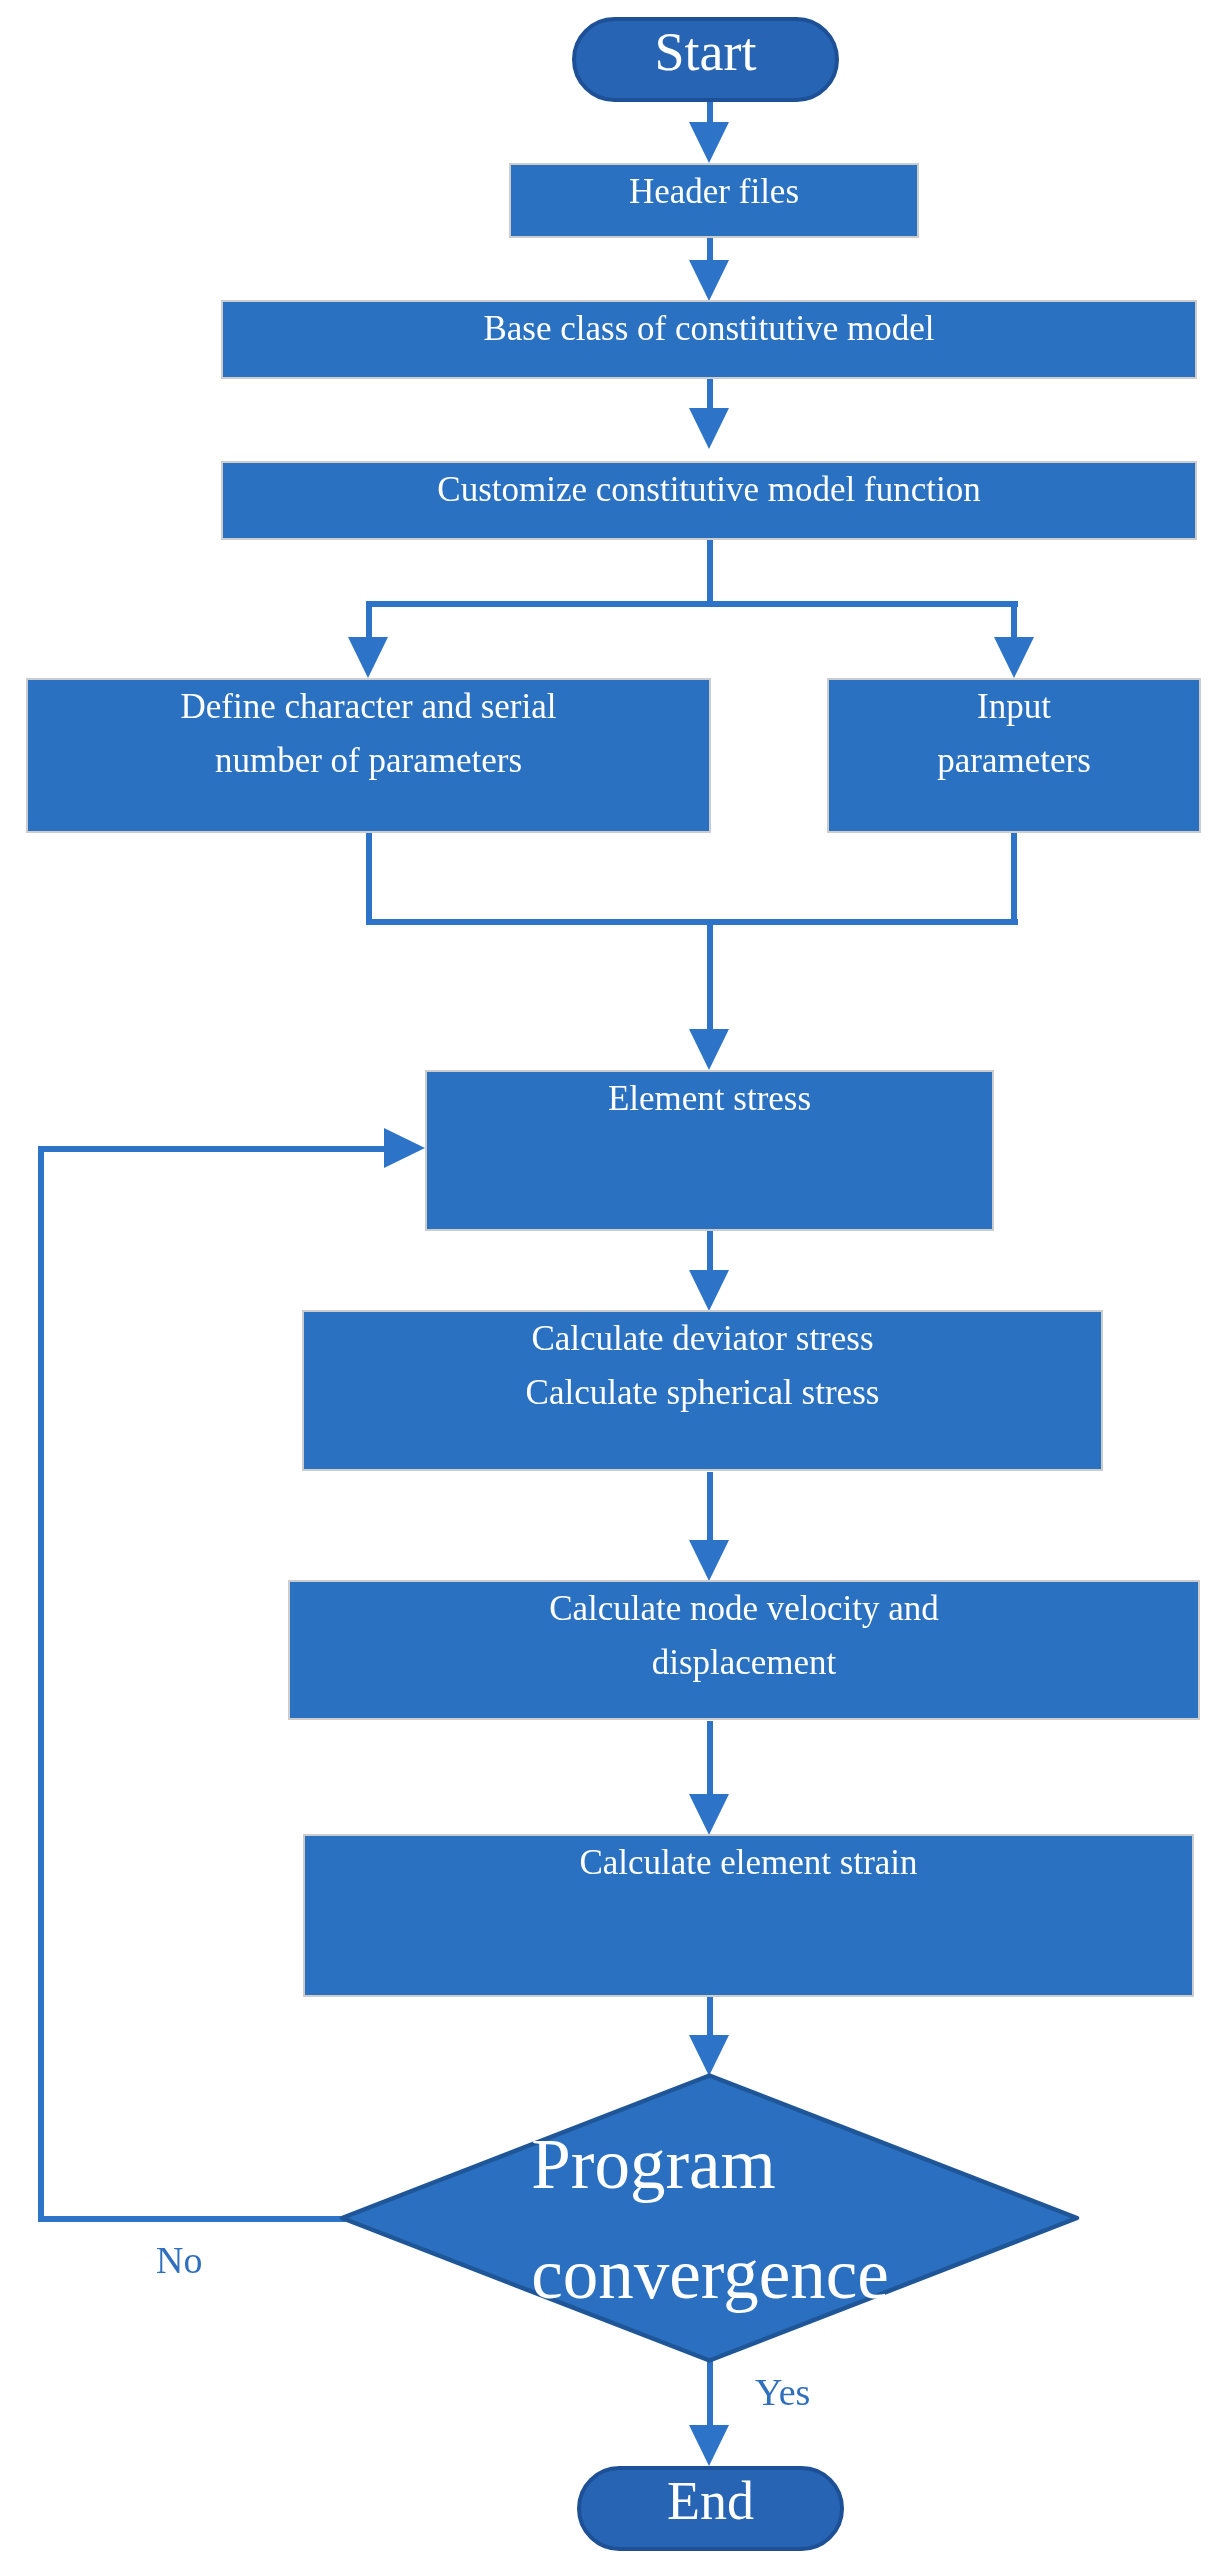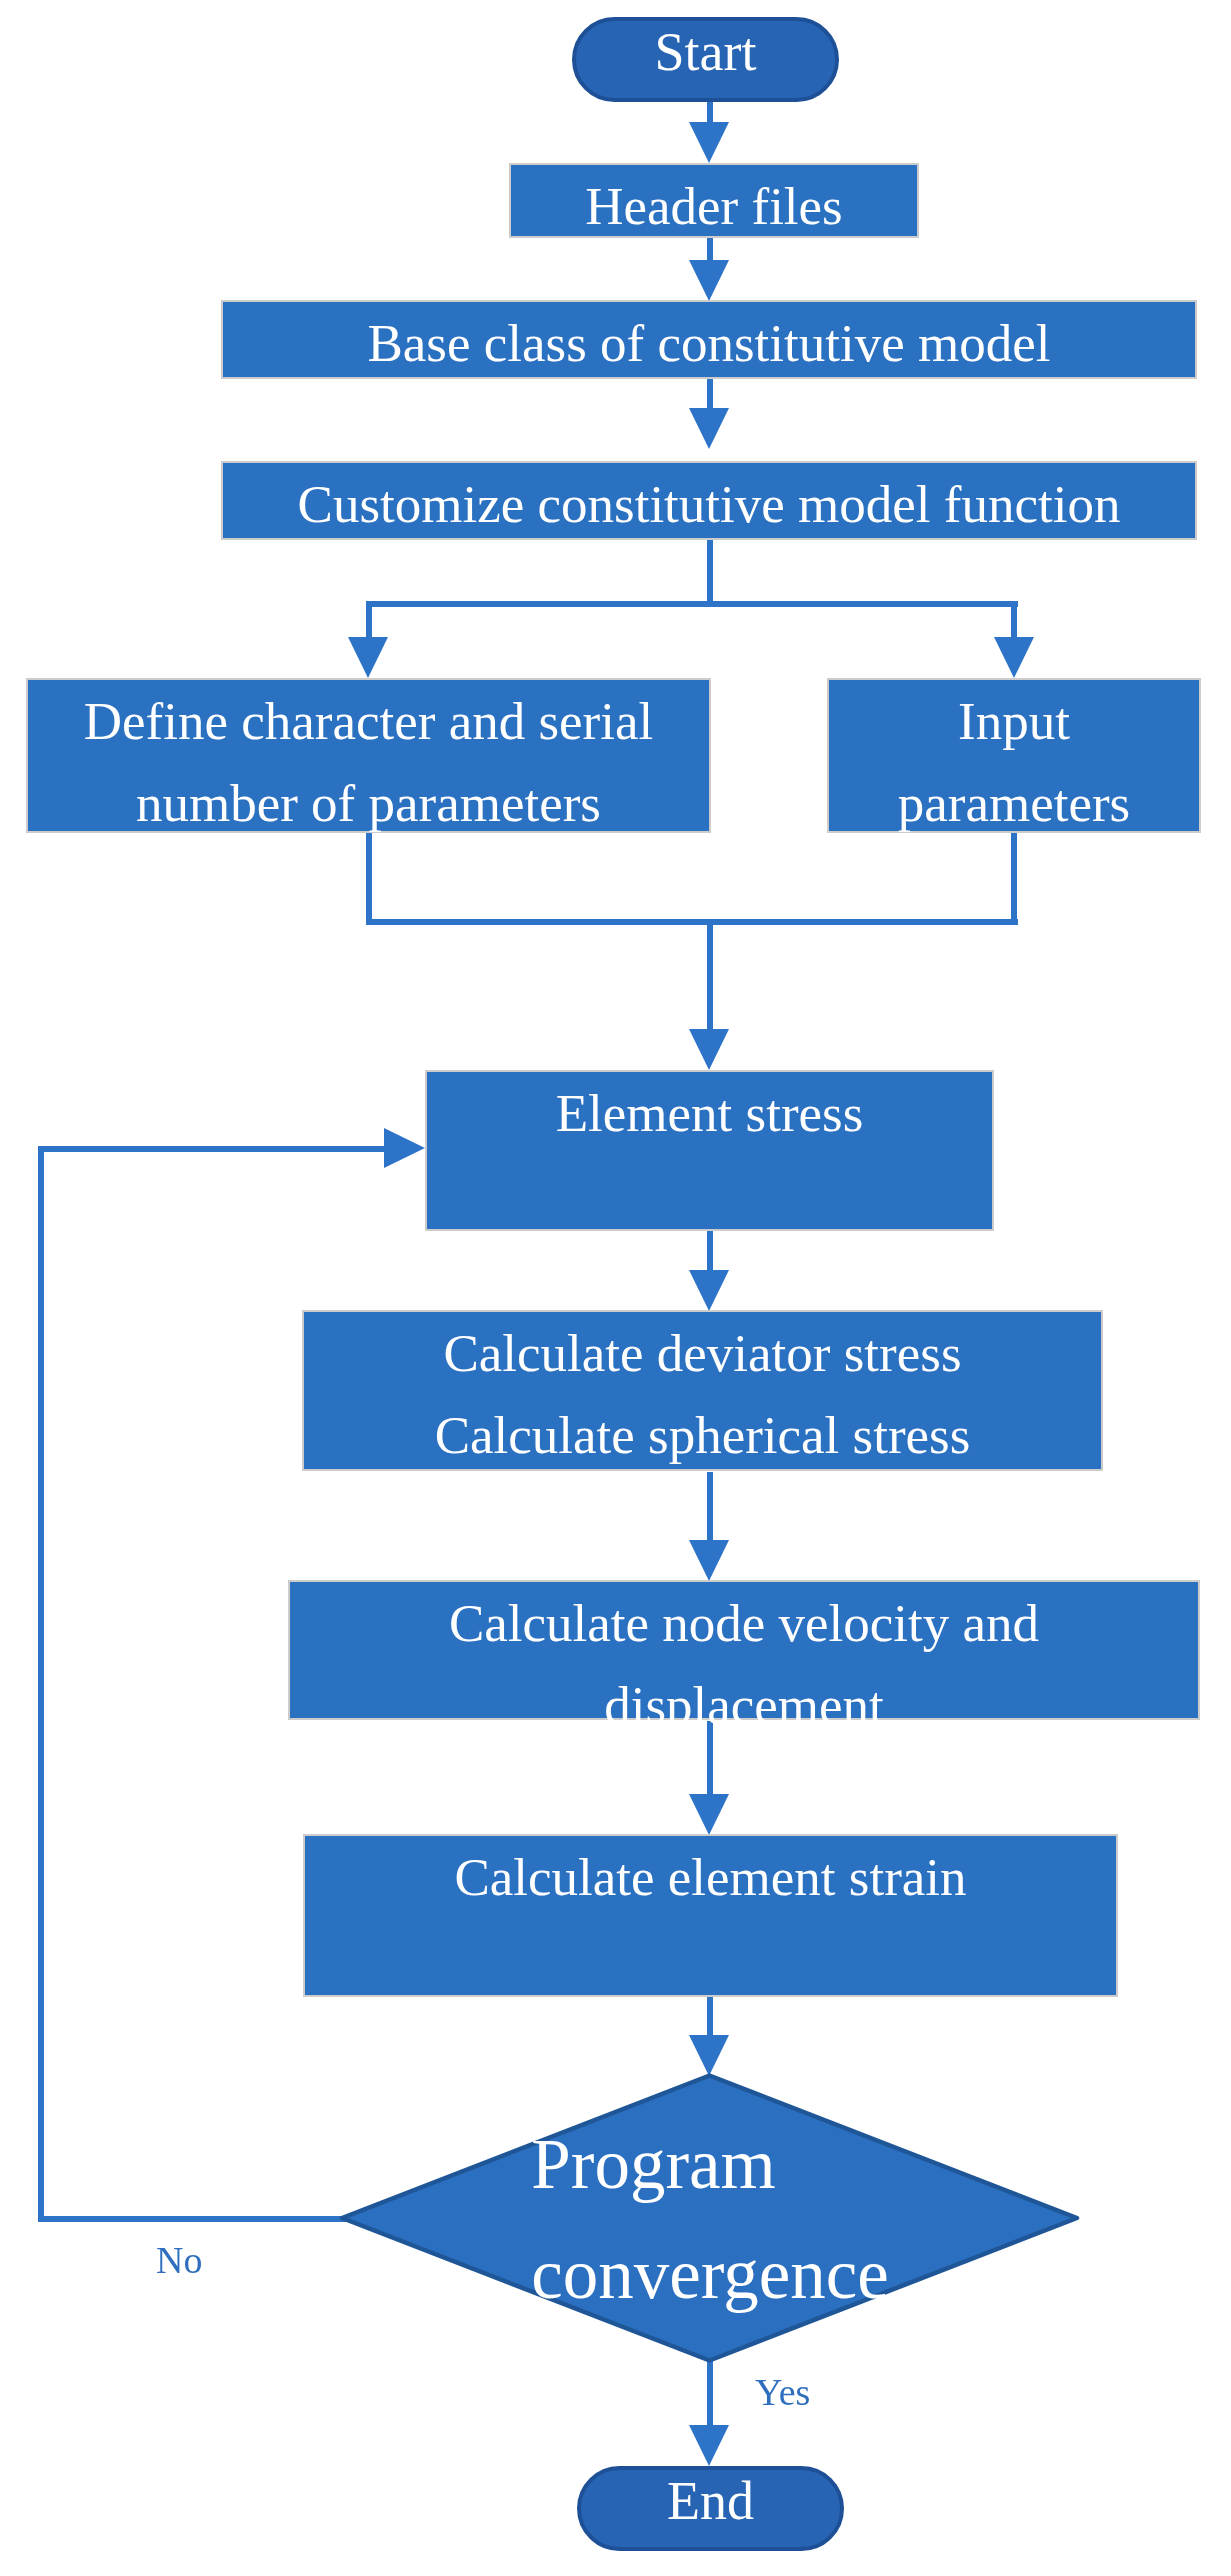--- a/index.html
+++ b/index.html
@@ -25,21 +25,21 @@
   }
   .node{
     position:absolute;
     display:flex;align-items:flex-start;justify-content:center;
     text-align:center;
     color:var(--text-color);
   }
   .process{
     background:var(--process-fill);
     border:2.3px solid var(--process-border);
-    font-size:53px;
+    font-size:35px;
   }
   .process .node-label{white-space:pre-line;line-height:1.55}
   .terminal{
     background:var(--terminal-fill);
     border:4.5px solid var(--terminal-border);
     border-radius:45px;
     font-size:54px;
   }
   .decision-label{
     position:absolute;
@@ -157,21 +157,21 @@
   <div class="node process" style="left:302px;top:1310px;width:801px;height:161px">
     <span class="node-label">Calculate deviator stress
 Calculate spherical stress</span>
   </div>
 
   <div class="node process" style="left:288px;top:1580px;width:912px;height:140px">
     <span class="node-label">Calculate node velocity and
 displacement</span>
   </div>
 
-  <div class="node process" style="left:303px;top:1834px;width:815px;height:163px">
+  <div class="node process" style="left:303px;top:1834px;width:891px;height:163px">
     <span class="node-label">Calculate element strain</span>
   </div>
 
   <svg class="diamond-svg" style="left:334px;top:2068px" width="751" height="300" viewBox="0 0 1000 400">
     <polygon points="500,10 990,200 500,390 10,200"></polygon>
   </svg>
   <div class="decision-label" style="left:447px;top:2125px;width:526px;height:188px">
     <span class="node-label" style="white-space:pre-line">Program
 convergence</span>
   </div>

